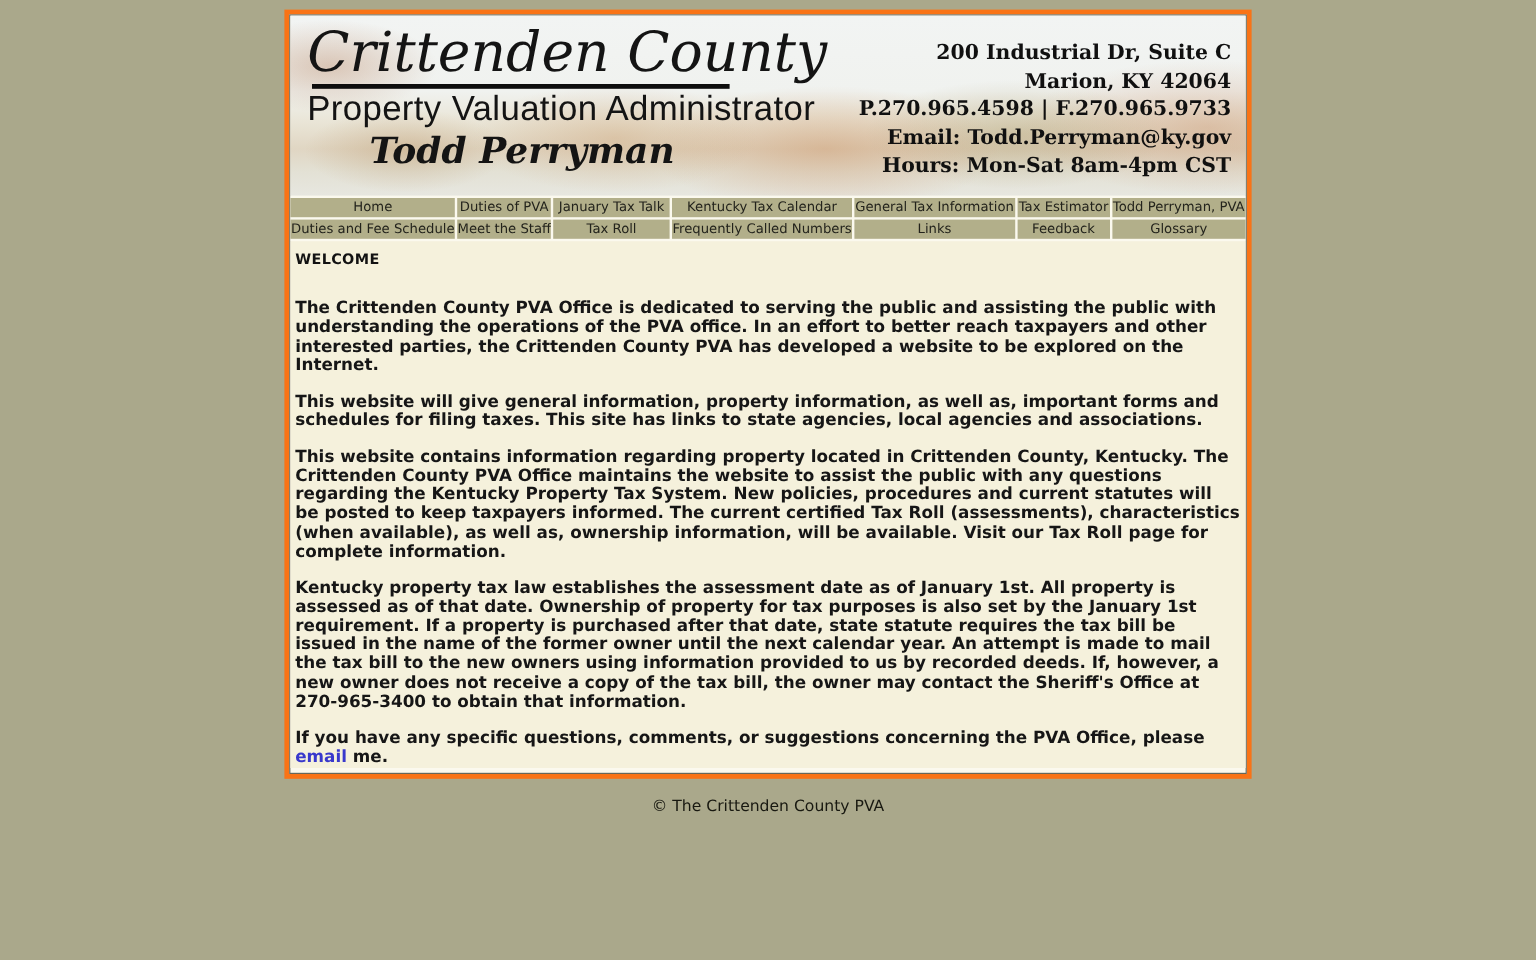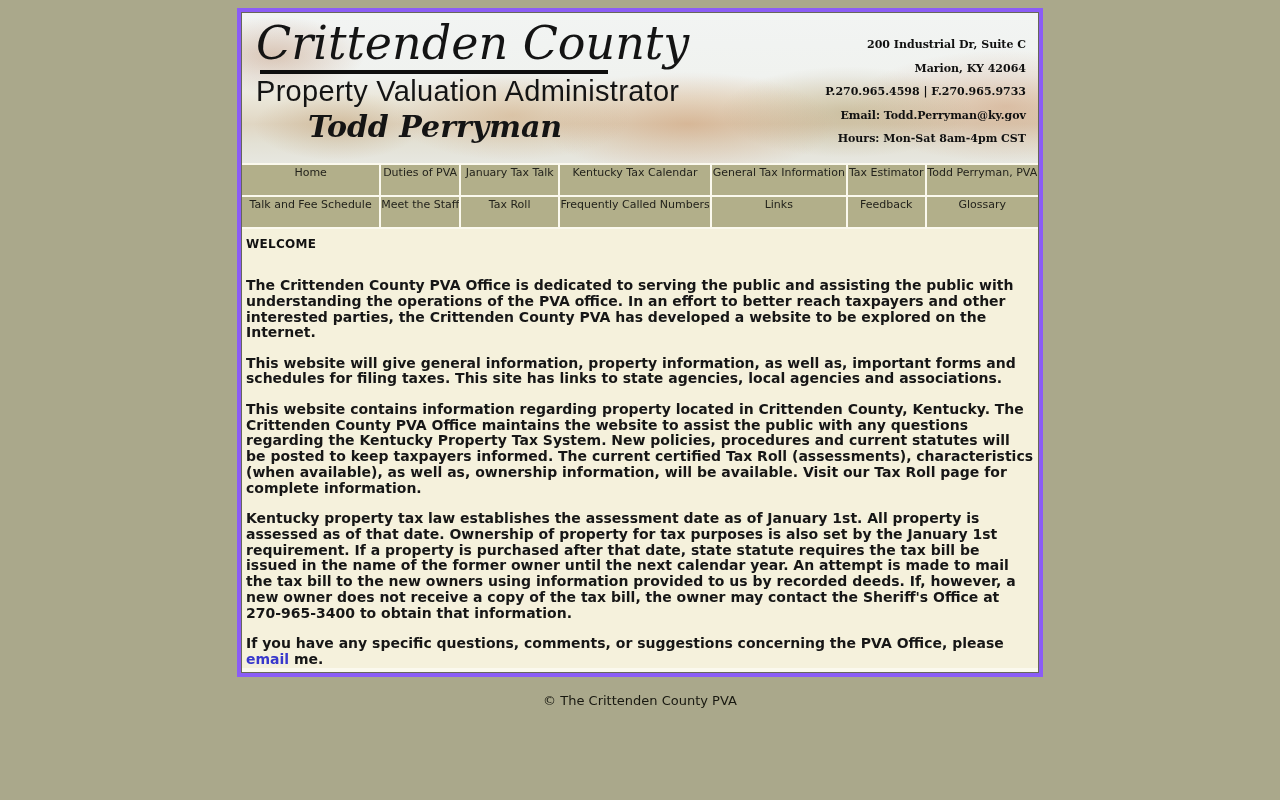--- a/index.html
+++ b/index.html
@@ -10,21 +10,21 @@
     width: 1280px;
     height: 800px;
     background: #aaa88b;
     font-family: "DejaVu Sans", "Liberation Sans", sans-serif;
     overflow: hidden;
   }
   
   .content-frame {
     width: 798px;
     margin: 8px auto 0;
-    background: #8b5cf6;
+    background: #f97316;
     padding: 4px;
   }
   .content-inner {
     border: 1px solid #67675a;
     background: #fbf9ee;
   }
   
   .banner {
     position: relative;
     height: 150px;
@@ -71,21 +71,21 @@
     margin: 1px 0 0 52px;
     white-space: nowrap;
   }
   .contact {
     position: absolute;
     right: 12px;
     top: 20px;
     text-align: right;
     font-family: "DejaVu Serif", "Liberation Serif", serif;
     font-weight: bold;
-    font-size: 11px;
+    font-size: 17px;
     line-height: 23.5px;
     color: #101010;
     white-space: nowrap;
   }
   
   .menu {
     display: grid;
     row-gap: 2px;
     padding: 2px 0;
     background: #fbf9ee;
@@ -94,21 +94,21 @@
     display: grid;
     grid-template-columns: 138fr 78fr 98fr 150fr 135fr 77fr 112fr;
     column-gap: 2px;
   }
   .menu-item {
     display: block;
     background: #b2af8a;
     color: #23231c;
     font-size: 11px;
     line-height: 15px;
-    height: 30px;
+    height: 16px;
     text-align: center;
     text-decoration: none;
     cursor: pointer;
     white-space: nowrap;
     overflow: hidden;
   }
   
   .body-area {
     background: #f5f1dc;
     padding: 6px 4px 0;
@@ -168,21 +168,21 @@
       <div class="menu-row">
         <a class="menu-item">Home</a>
         <a class="menu-item">Duties of PVA</a>
         <a class="menu-item">January Tax Talk</a>
         <a class="menu-item">Kentucky Tax Calendar</a>
         <a class="menu-item">General Tax Information</a>
         <a class="menu-item">Tax Estimator</a>
         <a class="menu-item">Todd Perryman, PVA</a>
       </div>
       <div class="menu-row">
-        <a class="menu-item">Talk and Fee Schedule</a>
+        <a class="menu-item">Duties and Fee Schedule</a>
         <a class="menu-item">Meet the Staff</a>
         <a class="menu-item">Tax Roll</a>
         <a class="menu-item">Frequently Called Numbers</a>
         <a class="menu-item">Links</a>
         <a class="menu-item">Feedback</a>
         <a class="menu-item">Glossary</a>
       </div>
     </nav>
 
     <main class="body-area">

